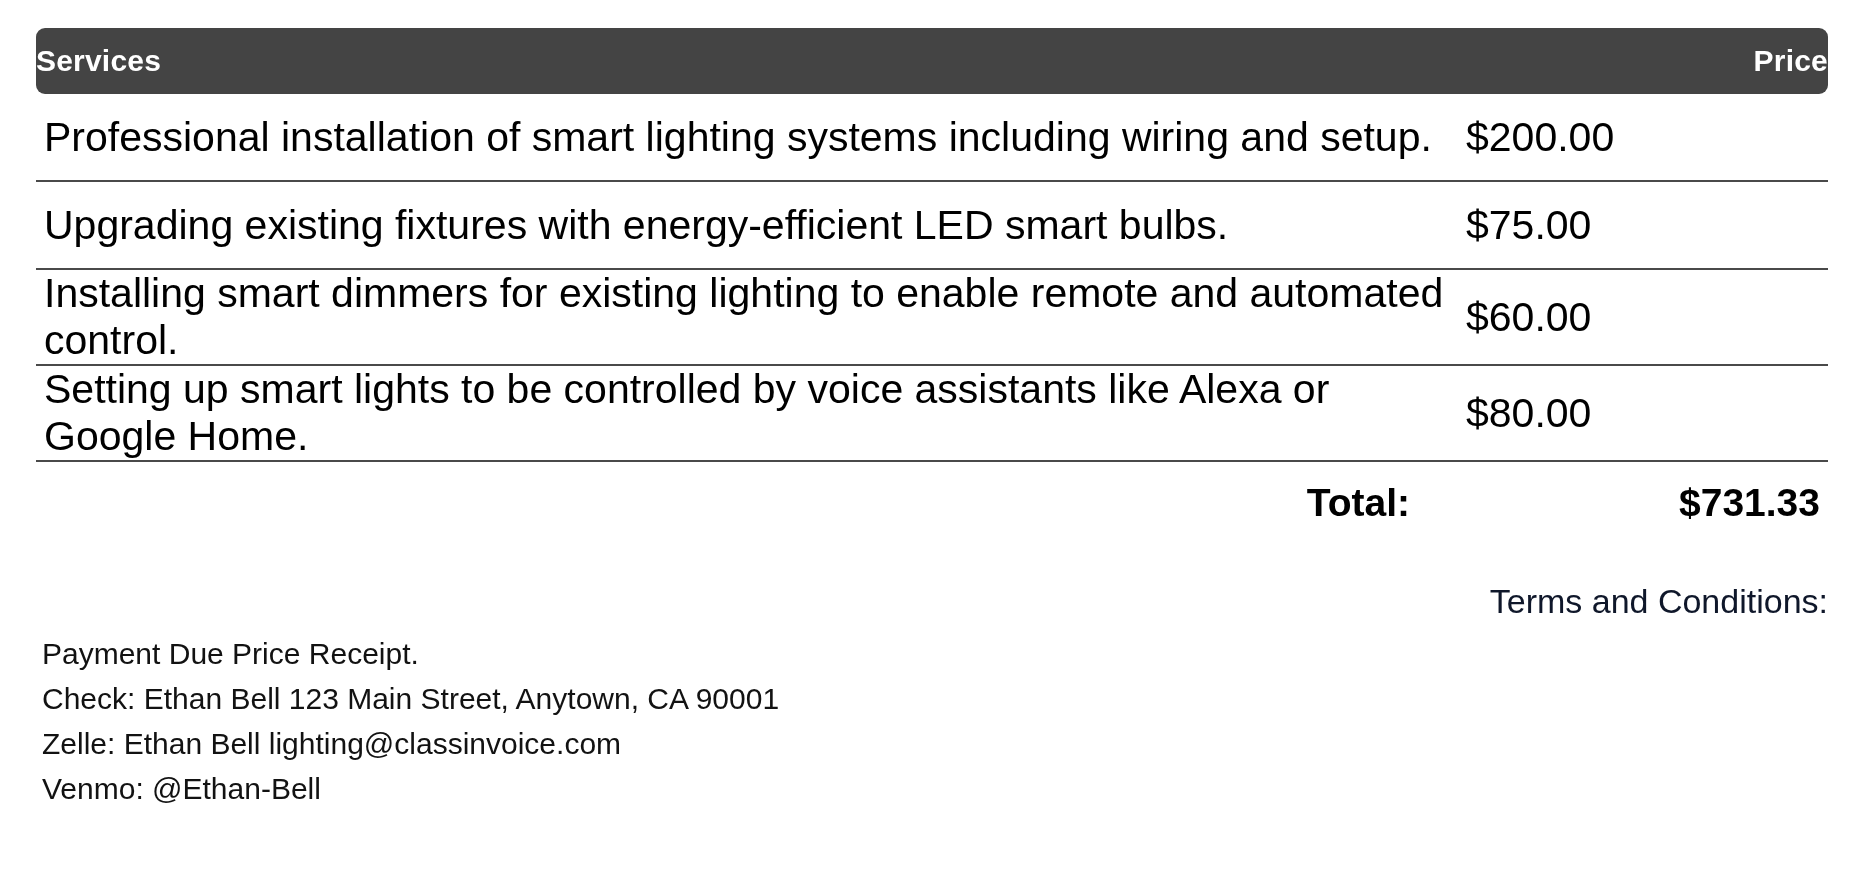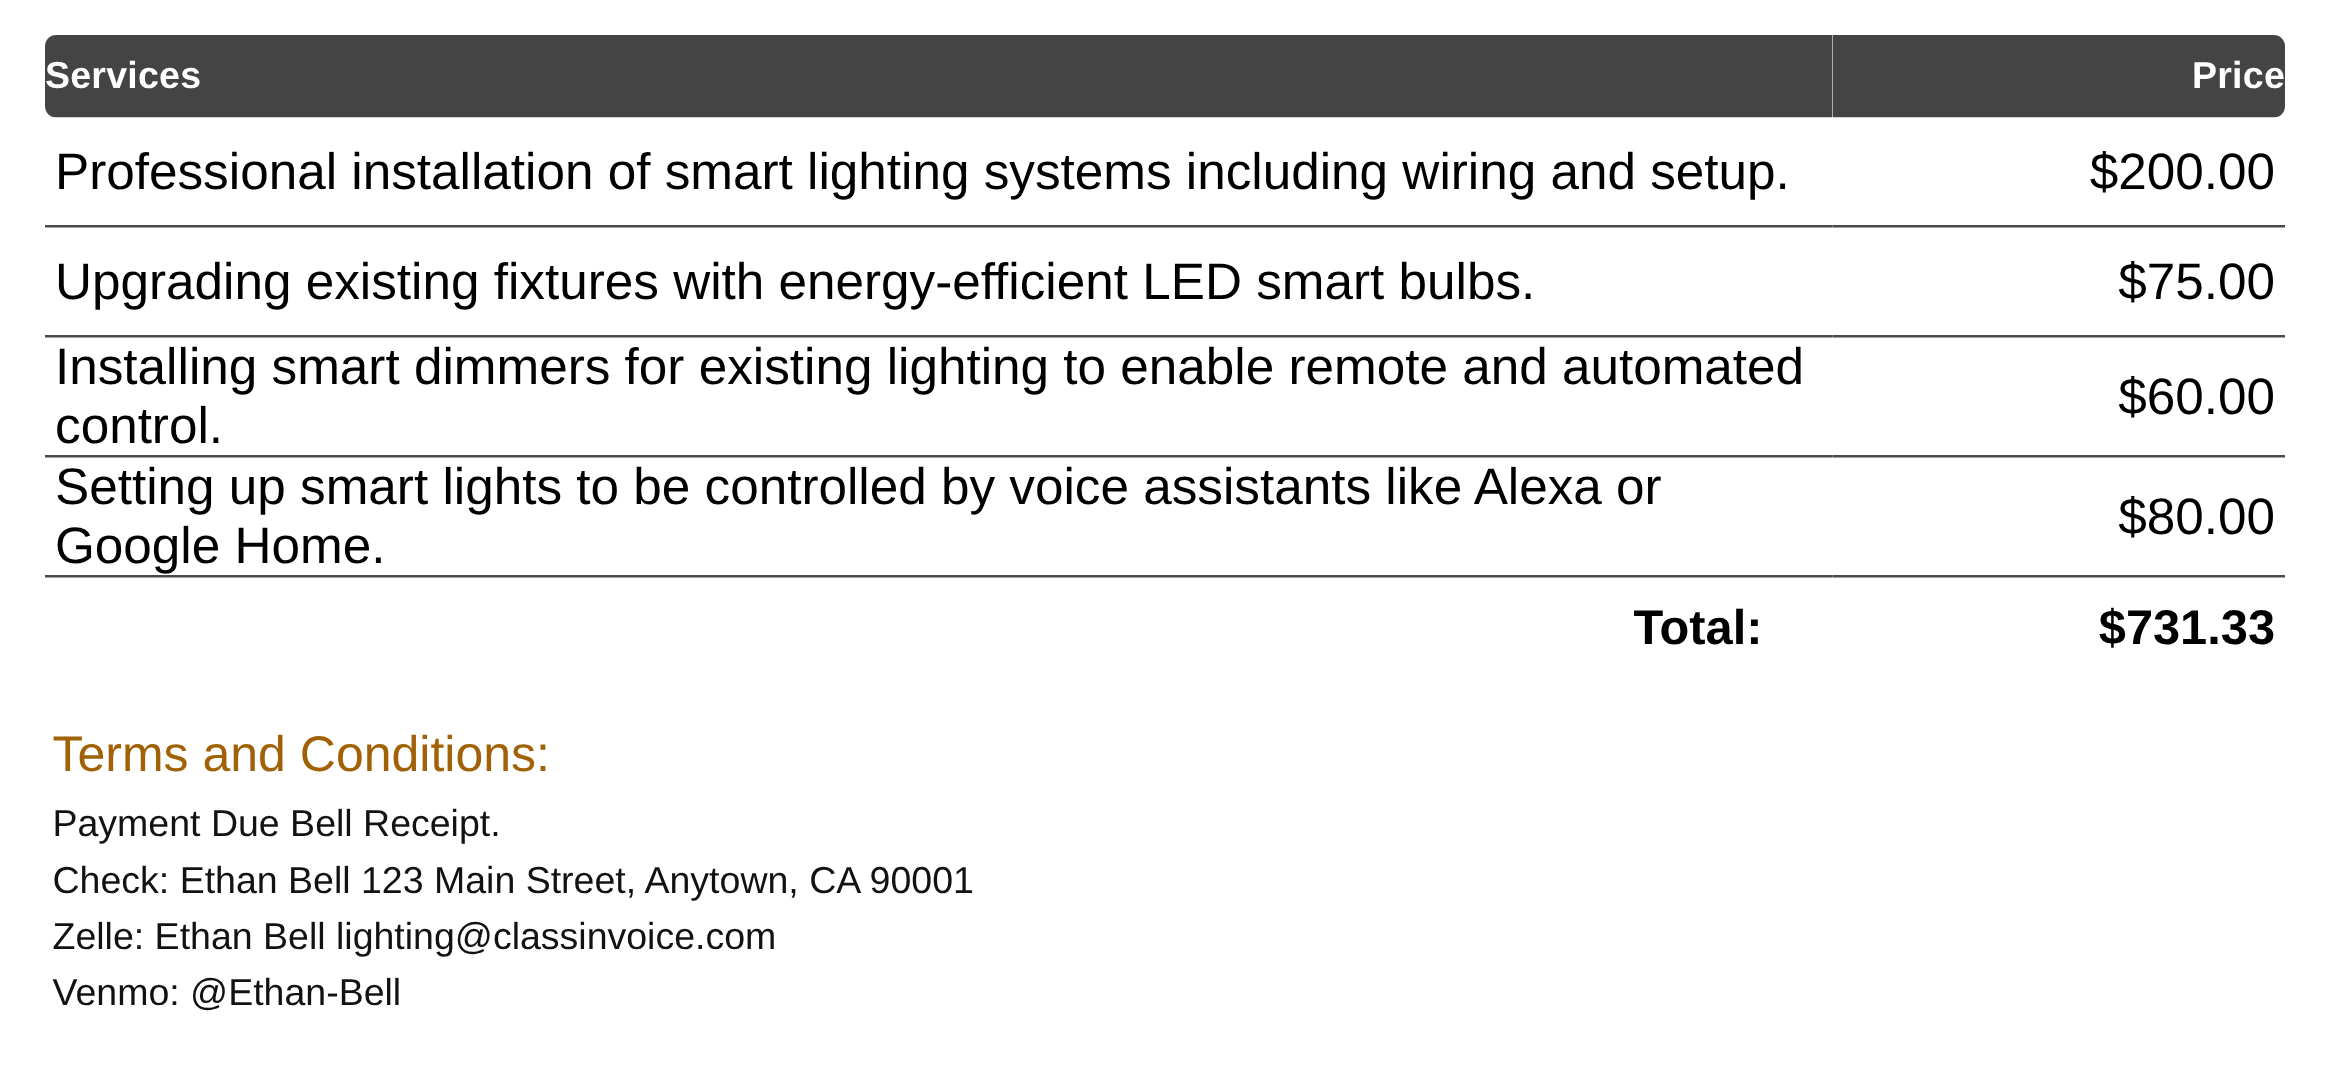--- a/index.html
+++ b/index.html
@@ -69,21 +69,21 @@
     border-bottom: 2px solid #4a4a4a;
     font-size: 41px;
     color: #000000;
   }
   .service-row .cell-desc {
     text-align: left;
     padding-left: 8px;
     padding-right: 12px;
   }
   .service-row .cell-price {
-    text-align: right;
+    text-align: left;
     padding-right: 8px;
     white-space: nowrap;
   }
 
   .total-row td {
     padding: 0;
     height: 82px;
     vertical-align: middle;
     border-bottom: none;
     font-size: 39px;
@@ -99,23 +99,24 @@
     padding-right: 8px;
     white-space: nowrap;
   }
 
   
   .terms {
     margin-top: 38px;
     padding-left: 6px;
   }
   .terms-title {
-    font-size: 40px;
-    color: #a16207;
+    font-size: 34px;
+    color: #0f172a;
     margin-bottom: 10px;
+    text-align: right;
   }
   .terms-line {
     font-size: 30px;
     color: #121212;
     line-height: 1.50;
     white-space: pre;
   }
 </style>
 </head>
 <body>
@@ -156,19 +157,19 @@
       </tr>
       <tr class="total-row">
         <td class="cell-total-label">Total:</td>
         <td class="cell-total-value">$731.33</td>
       </tr>
     </tbody>
   </table>
 
   <div class="terms">
     <div class="terms-title">Terms and Conditions:</div>
-    <div class="terms-line">Payment Due Bell Receipt.</div>
+    <div class="terms-line">Payment Due Price Receipt.</div>
     <div class="terms-line">Check: Ethan Bell 123 Main Street, Anytown, CA 90001</div>
     <div class="terms-line">Zelle: Ethan Bell lighting@classinvoice.com</div>
     <div class="terms-line">Venmo: @Ethan-Bell</div>
   </div>
 
 </div>
 
 </body></html>

